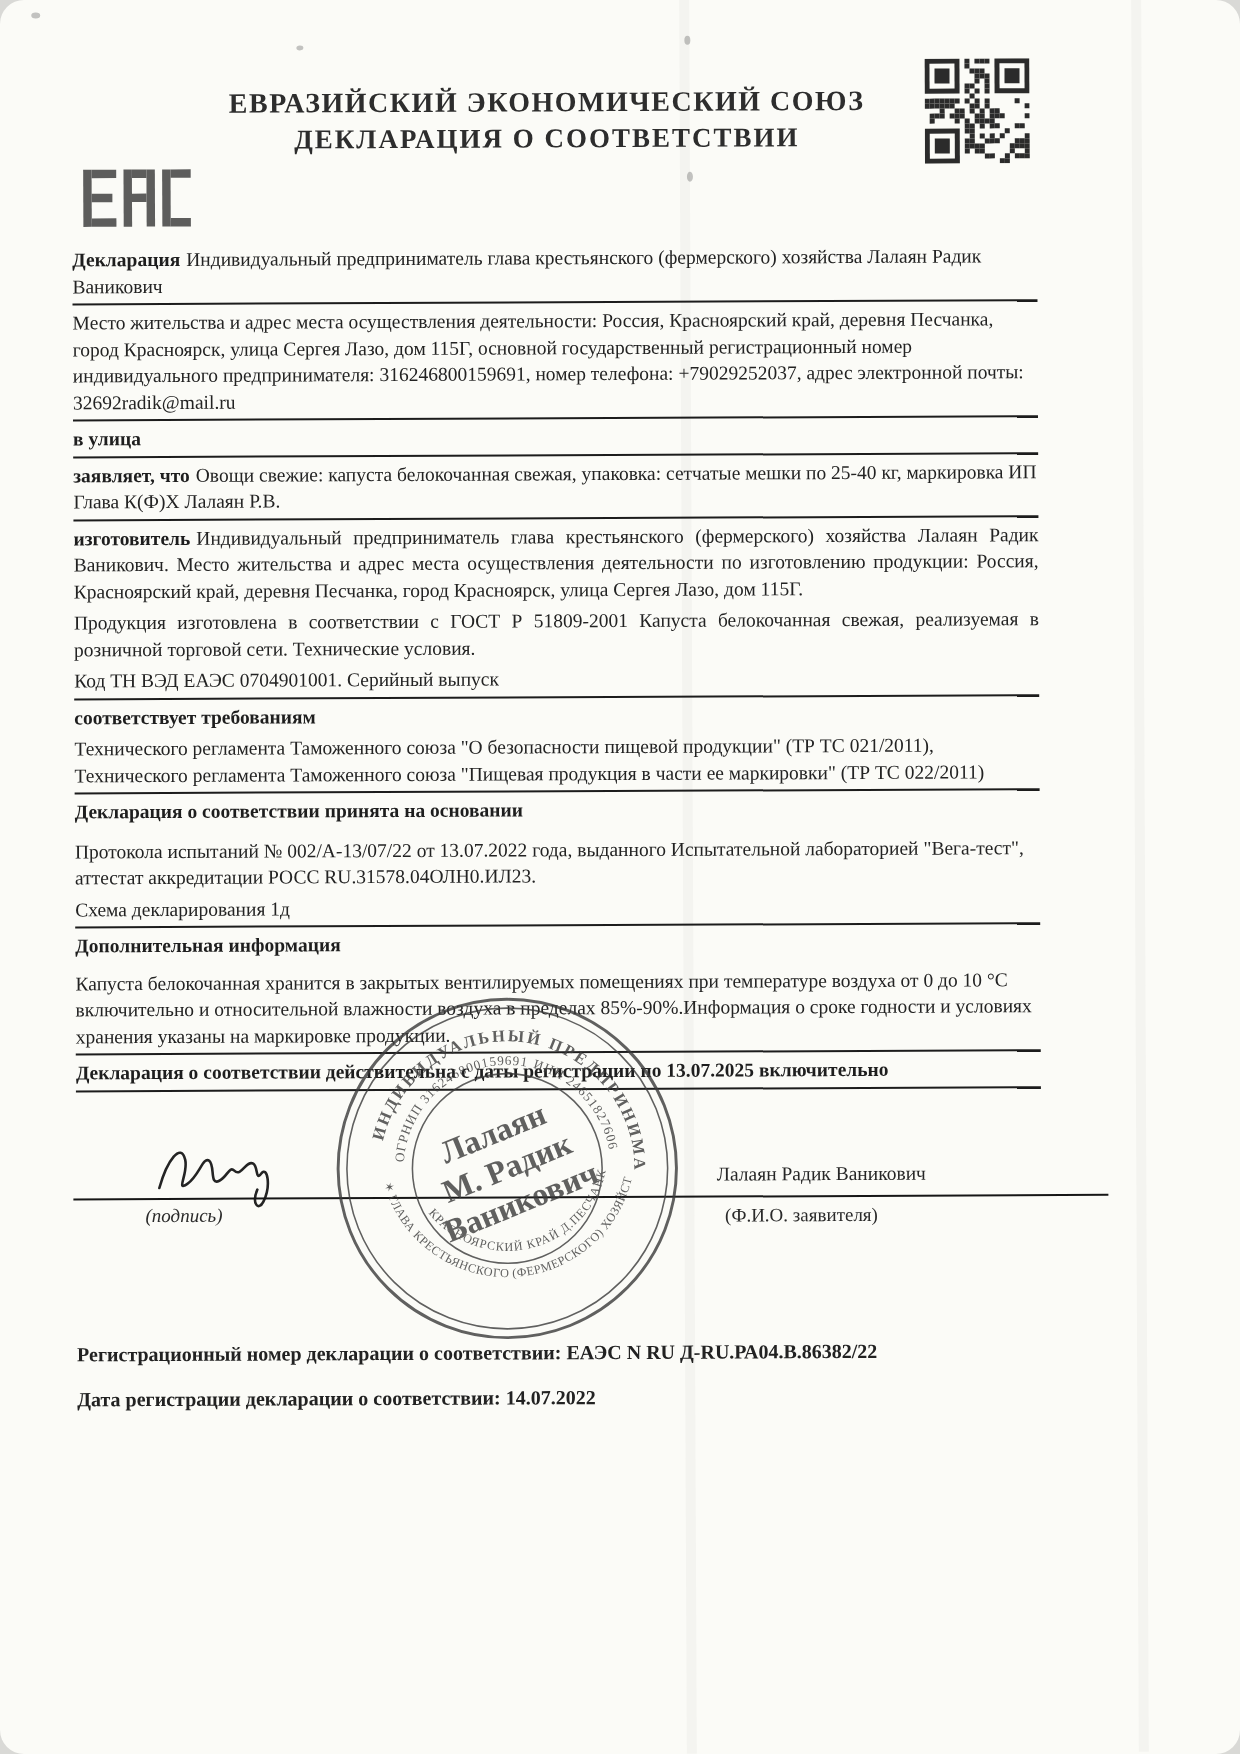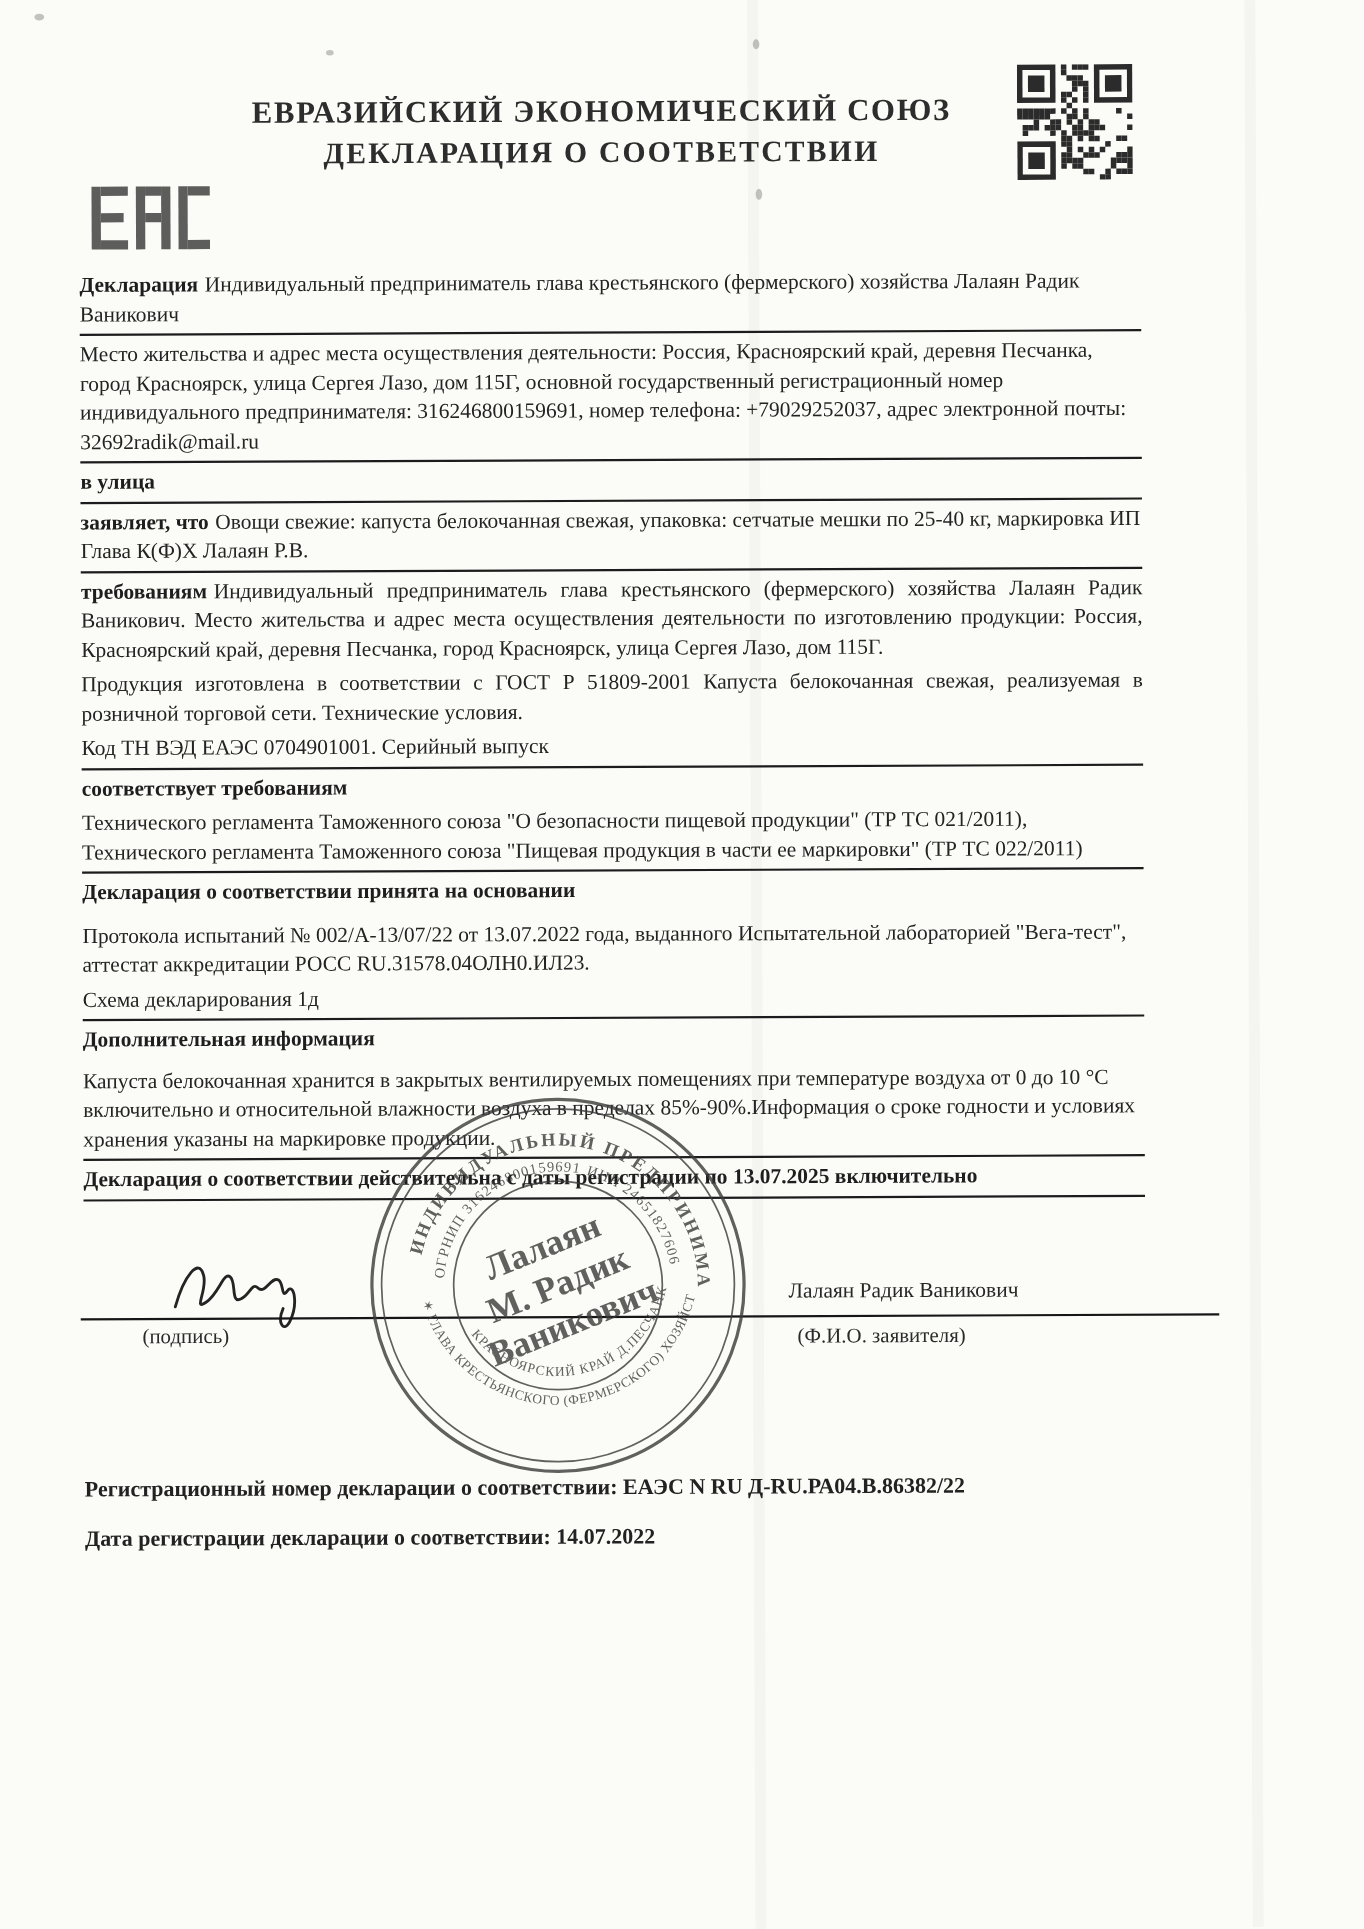--- a/index.html
+++ b/index.html
@@ -1,19 +1,19 @@
 <!DOCTYPE html>
 <html><head>
 <meta charset="utf-8">
 <style>
   html,body{margin:0;padding:0;background:#d9d9d6;}
   .page{
     position:relative;width:1240px;height:1754px;margin:0 auto;
     background:#fbfbf7;overflow:hidden;
-    font-family:"Liberation Serif", serif;color:#232323;
+    font-family:"Liberation Serif", serif;color:#232323;border-radius:24px;
   }
   .sheet{position:absolute;inset:0;transform:rotate(-0.25deg);}
   
   .title-block{position:absolute;left:160px;top:84px;width:780px;text-align:center;}
   .title-line1{font-size:28px;font-weight:bold;letter-spacing:1.5px;line-height:36px;color:#2d2d2d;}
   .title-line2{font-size:27px;font-weight:bold;letter-spacing:2px;line-height:36px;color:#2d2d2d;}
   .eac-logo{position:absolute;left:84px;top:156px;}
   .qr{position:absolute;left:928px;top:60px;width:105px;height:105px;}
   
   .content{position:absolute;left:75px;top:243px;width:965px;font-size:19.5px;line-height:26.5px;}
@@ -198,21 +198,21 @@
     <div class="content">
 
       <p class="rule"><b class="runin">Декларация</b><span>Индивидуальный предприниматель глава крестьянского (фермерского) хозяйства Лалаян Радик Ваникович</span></p>
 
       <p class="rule"><span>Место жительства и адрес места осуществления деятельности: Россия, Красноярский край, деревня Песчанка, город Красноярск, улица Сергея Лазо, дом 115Г, основной государственный регистрационный номер индивидуального предпринимателя: 316246800159691, номер телефона: +79029252037, адрес электронной почты: 32692radik@mail.ru</span></p>
 
       <p class="rule"><b>в улица</b></p>
 
       <p class="rule"><b class="runin">заявляет, что</b><span>Овощи свежие: капуста белокочанная свежая, упаковка: сетчатые мешки по 25-40 кг, маркировка ИП Глава К(Ф)Х Лалаян Р.В.</span></p>
 
-      <p class="just"><b class="runin">требованиям</b><span>Индивидуальный предприниматель глава крестьянского (фермерского) хозяйства Лалаян Радик Ваникович. Место жительства и адрес места осуществления деятельности по изготовлению продукции: Россия, Красноярский край, деревня Песчанка, город Красноярск, улица Сергея Лазо, дом 115Г.</span></p>
+      <p class="just"><b class="runin">изготовитель</b><span>Индивидуальный предприниматель глава крестьянского (фермерского) хозяйства Лалаян Радик Ваникович. Место жительства и адрес места осуществления деятельности по изготовлению продукции: Россия, Красноярский край, деревня Песчанка, город Красноярск, улица Сергея Лазо, дом 115Г.</span></p>
 
       <p class="just"><span>Продукция изготовлена в соответствии с ГОСТ Р 51809-2001 Капуста белокочанная свежая, реализуемая в розничной торговой сети. Технические условия.</span></p>
 
       <p class="rule"><span>Код ТН ВЭД ЕАЭС 0704901001. Серийный выпуск</span></p>
 
       <p><b>соответствует требованиям</b></p>
 
       <p class="rule"><span>Технического регламента Таможенного союза "О безопасности пищевой продукции" (ТР ТС 021/2011), Технического регламента Таможенного союза "Пищевая продукция в части ее маркировки" (ТР ТС 022/2011)</span></p>
 
       <p style="margin-bottom:8px;"><b>Декларация о соответствии принята на основании</b></p>
@@ -226,21 +226,21 @@
       <p class="rule"><span>Капуста белокочанная хранится в закрытых вентилируемых помещениях при температуре воздуха от 0 до 10 °С включительно  и относительной влажности воздуха в пределах 85%-90%.Информация о сроке годности и условиях хранения указаны на маркировке продукции.</span></p>
 
       <p class="rule"><b>Декларация о соответствии  действительна с даты регистрации по 13.07.2025 включительно</b></p>
 
     </div>
 
     <svg class="sig" width="150" height="84" viewBox="0 0 150 84">
       <path d="M8,58 C16,30 30,12 34,30 C37,44 24,62 36,54 C48,46 52,26 58,31 C64,36 58,56 68,51 C76,47 78,36 83,41 C90,48 95,30 102,34 C107,37 104,52 110,44 C116,36 120,56 112,72 C107,82 100,74 106,60" fill="none" stroke="#242424" stroke-width="2.6" stroke-linecap="round"></path>
     </svg>
     <div class="hline" style="left:72px;top:1196px;width:1035px;"></div>
-    <div class="caption" style="left:128px;top:1203px;">(подпись)</div>
+    <div class="caption" style="left:144px;top:1203px;font-style:italic;">(подпись)</div>
     <div class="fio-name" style="left:600px;top:1164px;width:440px;">Лалаян Радик Ваникович</div>
     <div class="caption" style="left:600px;top:1205px;width:400px;text-align:center;">(Ф.И.О. заявителя)</div>
 
     <svg class="stamp" width="352" height="352" viewBox="0 0 360 360">
       <defs>
         <path id="arcTop" d="M 50,180 A 130,130 0 1 1 310,180"></path>
         <path id="arcIn" d="M 74,180 A 106,106 0 1 1 286,180"></path>
         <path id="arcBot" d="M 52,188 A 131,131 0 0 0 308,188"></path>
         <path id="arcBot2" d="M 80,186 A 103,103 0 0 0 280,186"></path>
       </defs>

